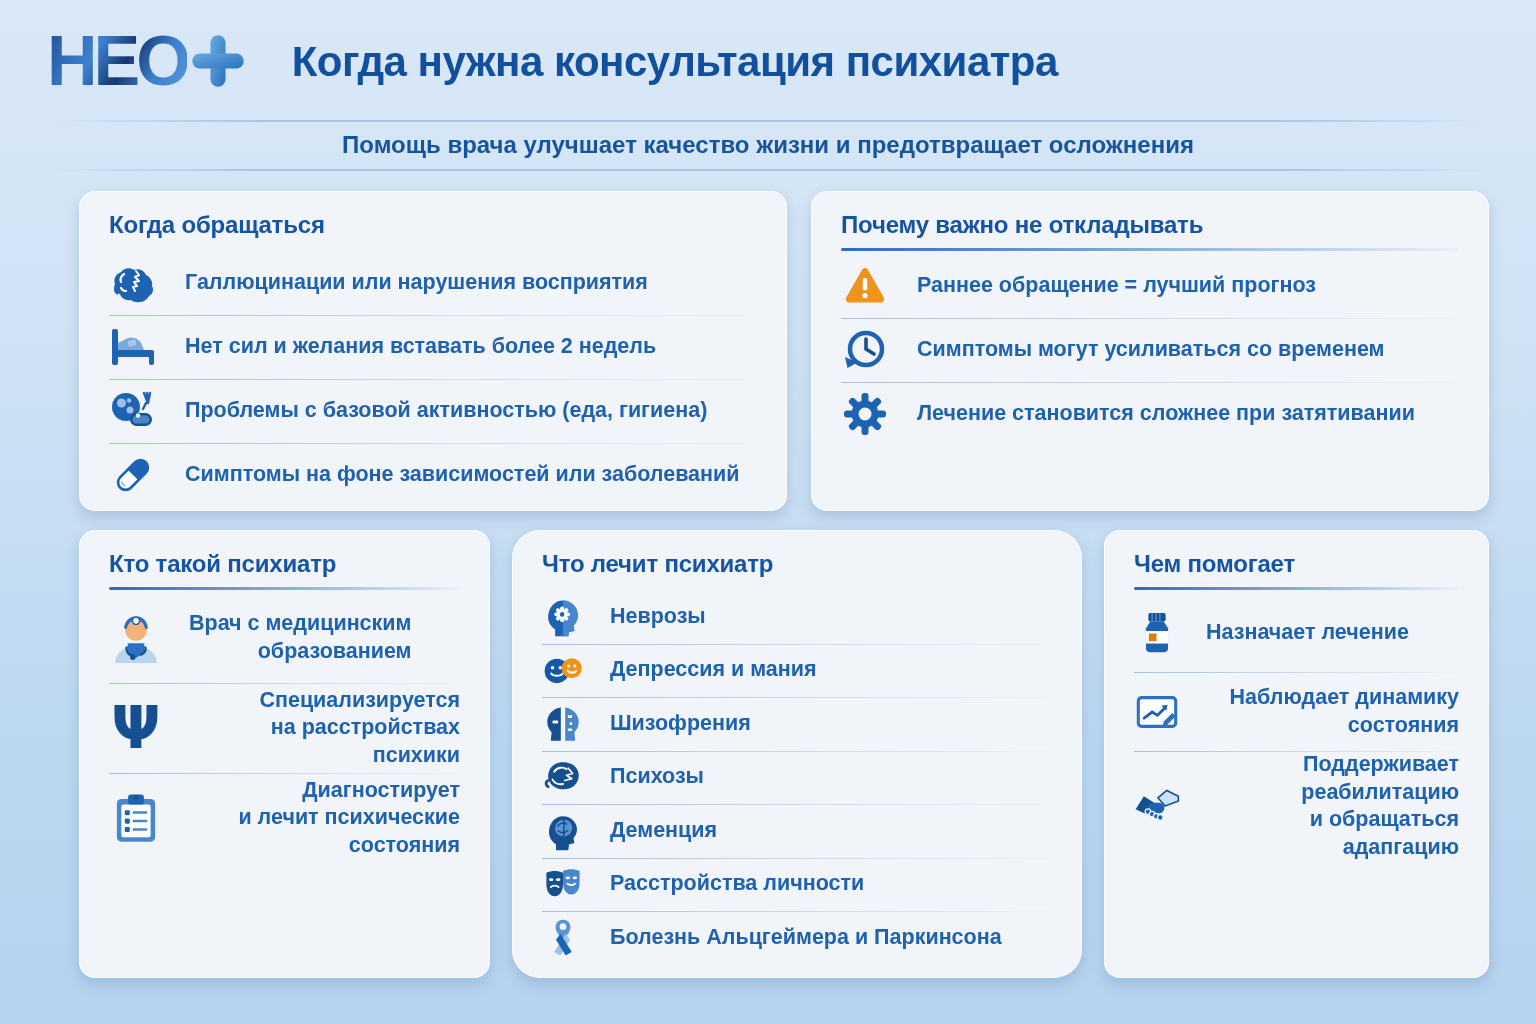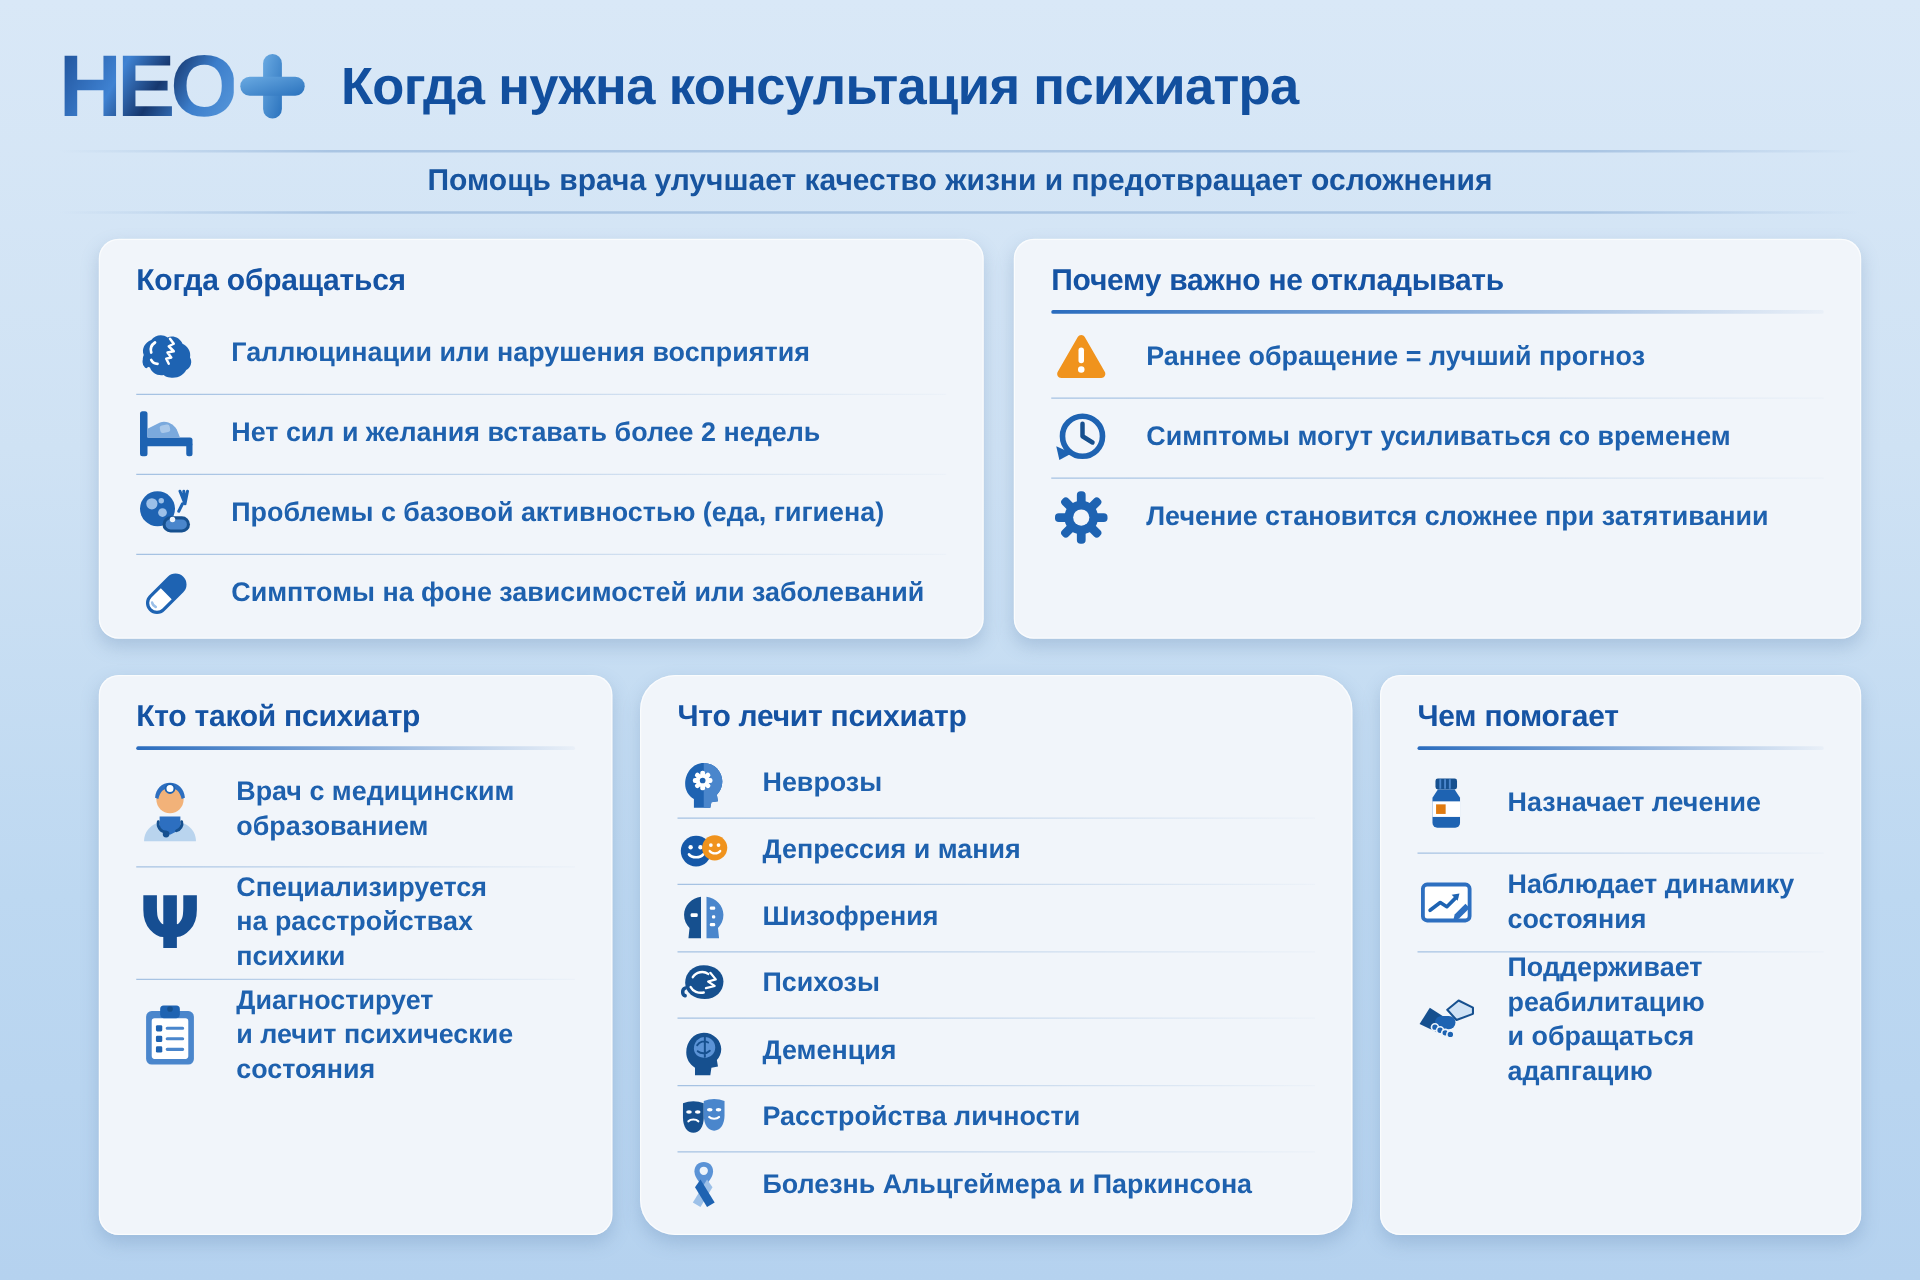--- a/index.html
+++ b/index.html
@@ -3,53 +3,53 @@
 <meta charset="utf-8">
 <style>
   html,body{margin:0;padding:0;width:1536px;height:1024px;overflow:hidden;}
   body{
     font-family:"Liberation Sans","DejaVu Sans",sans-serif;
     background:linear-gradient(180deg,#d9e8f7 0%,#cfe2f4 35%,#bdd8f1 70%,#b5d2ef 100%);
     color:#1e61ae;
   }
   .page{width:1536px;height:1024px;box-sizing:border-box;padding:26px 47px 0;}
   
-  .hdr{display:flex;align-items:center;gap:14px;height:86px;}
+  .hdr{display:flex;align-items:flex-start;gap:33px;height:86px;}
   .logo{display:flex;align-items:center;}
   .logo-text{
     font-size:70px;font-weight:900;letter-spacing:-4px;line-height:1;
     background:linear-gradient(120deg,#1d4e95 0%,#3f82d2 35%,#16376e 55%,#3c7ecb 75%,#5b9bdd 100%);
     -webkit-background-clip:text;background-clip:text;color:transparent;
     text-shadow:none;
   }
   .logo-plus{display:flex;margin-left:2px;}
   .hdr h1{margin:12px;font-size:42px;font-weight:800;color:#124f9e;letter-spacing:-0.5px;}
   .band{margin-top:6px;padding:2px 0;}
   .band-line{height:2px;border-radius:1px;
     background:linear-gradient(to right,rgba(180,205,230,0),rgba(167,195,226,.95) 15%,rgba(167,195,226,.95) 85%,rgba(180,205,230,0));}
   .subtitle{text-align:center;font-size:24px;font-weight:700;color:#17549f;padding:9px 0 10px;}
   
   .row{display:flex;padding-left:32px;}
   .row-top{margin-top:18px;gap:24px;height:320px;}
-  .row-bottom{margin-top:29px;gap:22px;height:448px;}
+  .row-bottom{margin-top:19px;gap:22px;height:448px;}
   .card{
     box-sizing:border-box;background:#f1f5fa;border-radius:16px;
     box-shadow:0 6px 14px rgba(88,124,168,.28),inset 0 0 0 1px rgba(255,255,255,.65);
     padding:20px 30px 14px;display:flex;flex-direction:column;
   }
   .card-when{width:708px;}
   .card-why{flex:1;}
   .card-who{width:411px;}
   .card-treats{width:570px;border-radius:28px;}
   .card-helps{flex:1;}
   .card-title{margin:0;font-size:24px;font-weight:800;color:#1553a3;letter-spacing:-0.2px;}
   .rule{height:3px;border-radius:2px;margin:9px 0 3px;
     background:linear-gradient(to right,#2a6cbe,rgba(42,108,190,.04));}
   .items{display:flex;flex-direction:column;flex:1;}
-  .item{position:relative;display:flex;align-items:center;gap:28px;min-height:64px;}
+  .item{position:relative;display:flex;align-items:center;gap:28px;min-height:64px;text-align:right;}
   .item + .item::before{content:"";position:absolute;top:0;left:0;right:0;height:1px;
     background:linear-gradient(to right,rgba(145,180,220,.8),rgba(145,180,220,.05));}
   .txt{font-size:21.5px;font-weight:600;color:#1e61ae;line-height:1.28;white-space:pre-line;}
   .ic{flex:none;width:48px;height:48px;display:flex;align-items:center;justify-content:center;}
   .ic svg{width:100%;height:100%;display:block;}
   
   .card-who .item{min-height:90px;gap:26px;}
   .card-who .ic{width:54px;height:54px;}
   .card-treats .item{min-height:53.5px;gap:26px;}
   .card-treats .ic{width:42px;height:42px;}

